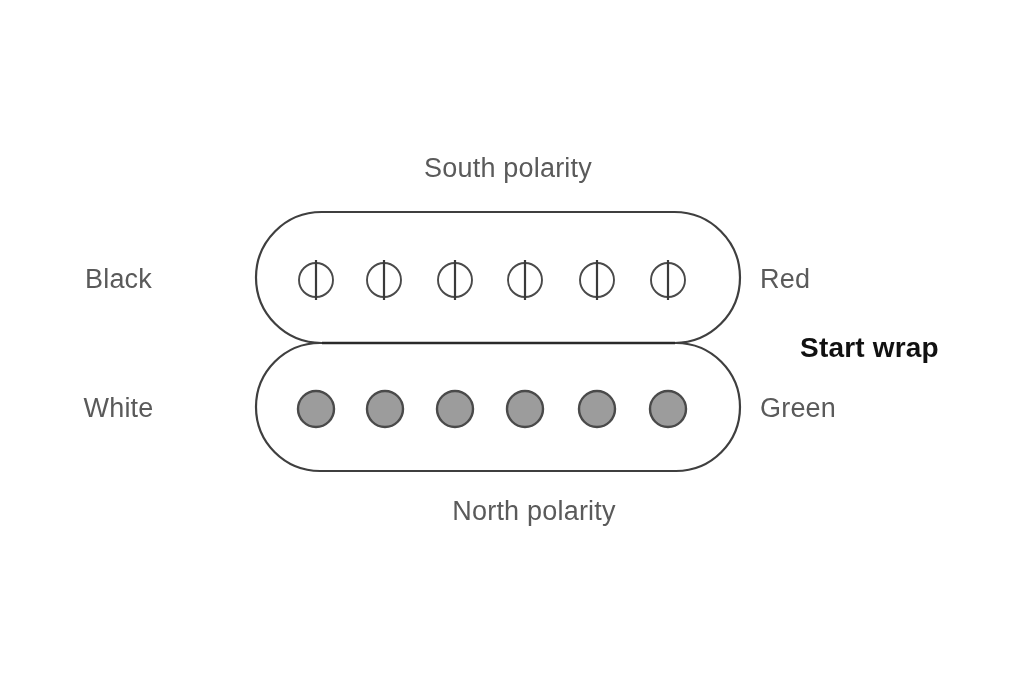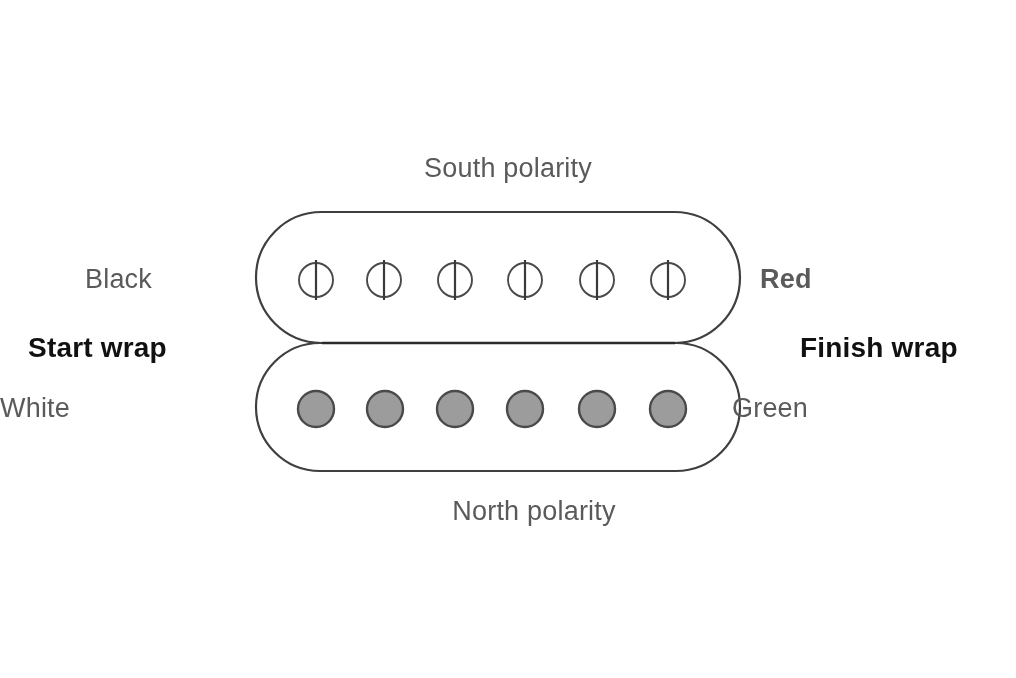--- a/index.html
+++ b/index.html
@@ -39,23 +39,23 @@
     color: #111111;
     font-size: 28px;
     font-weight: bold;
     letter-spacing: 0.2px;
     line-height: 1;
   }
   
   #label-south   { left: 0;   top: 155px; width: 1016px; text-align: center; }
   #label-north   { left: 0;   top: 498px; width: 1016px; text-align: center; padding-left: 26px; }
   #label-black   { left: 0;   top: 266px; width: 237px;  text-align: center; }
-  #label-white   { left: 0;   top: 395px; width: 237px;  text-align: left; }
-  #label-red     { left: 760px; top: 266px; font-weight: bold; }
-  #label-green   { left: 732px; top: 395px; }
+  #label-white   { left: 0;   top: 395px; width: 237px;  text-align: center; }
+  #label-red     { left: 760px; top: 266px; }
+  #label-green   { left: 760px; top: 395px; }
   #label-start   { left: 28px;  top: 334px; }
   #label-finish  { left: 800px; top: 334px; }
 </style>
 </head>
 <body>
 
 <div id="stage">
 
   <svg class="diagram-svg" viewBox="0 0 1016 678">
 
@@ -101,23 +101,22 @@
       <circle cx="668" cy="409" r="18" fill="#9c9c9c" stroke="#4a4a4a" stroke-width="2.4"></circle>
     </g>
   </svg>
 
   <div class="lbl" id="label-south">South polarity</div>
 
   <div class="lbl" id="label-black">Black</div>
 
   <div class="lbl" id="label-red">Red</div>
 
-  <div class="lbl-bold" id="label-start">Start wrap</div>
 
-  <div class="lbl-bold" id="label-finish">Finish wrap</div>
+  <div class="lbl-bold" id="label-finish">Start wrap</div>
 
   <div class="lbl" id="label-white">White</div>
 
   <div class="lbl" id="label-green">Green</div>
 
   <div class="lbl" id="label-north">North polarity</div>
 
 </div>
 
 </body></html>

